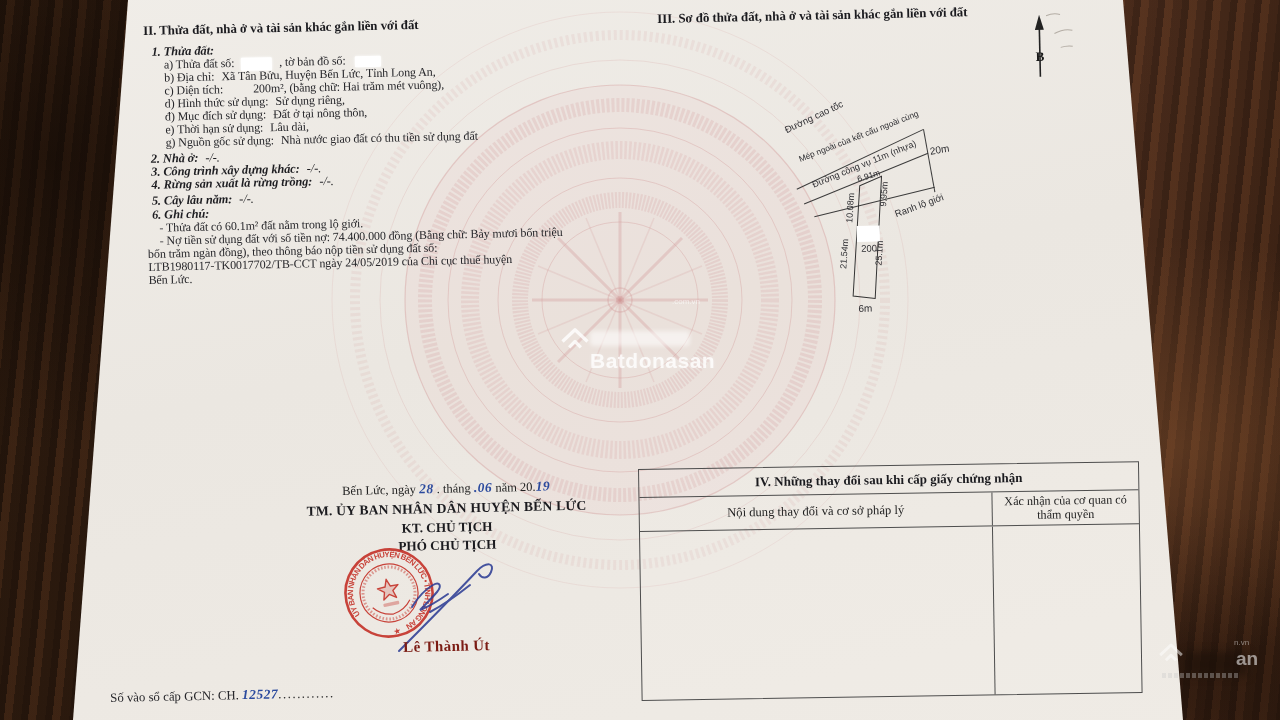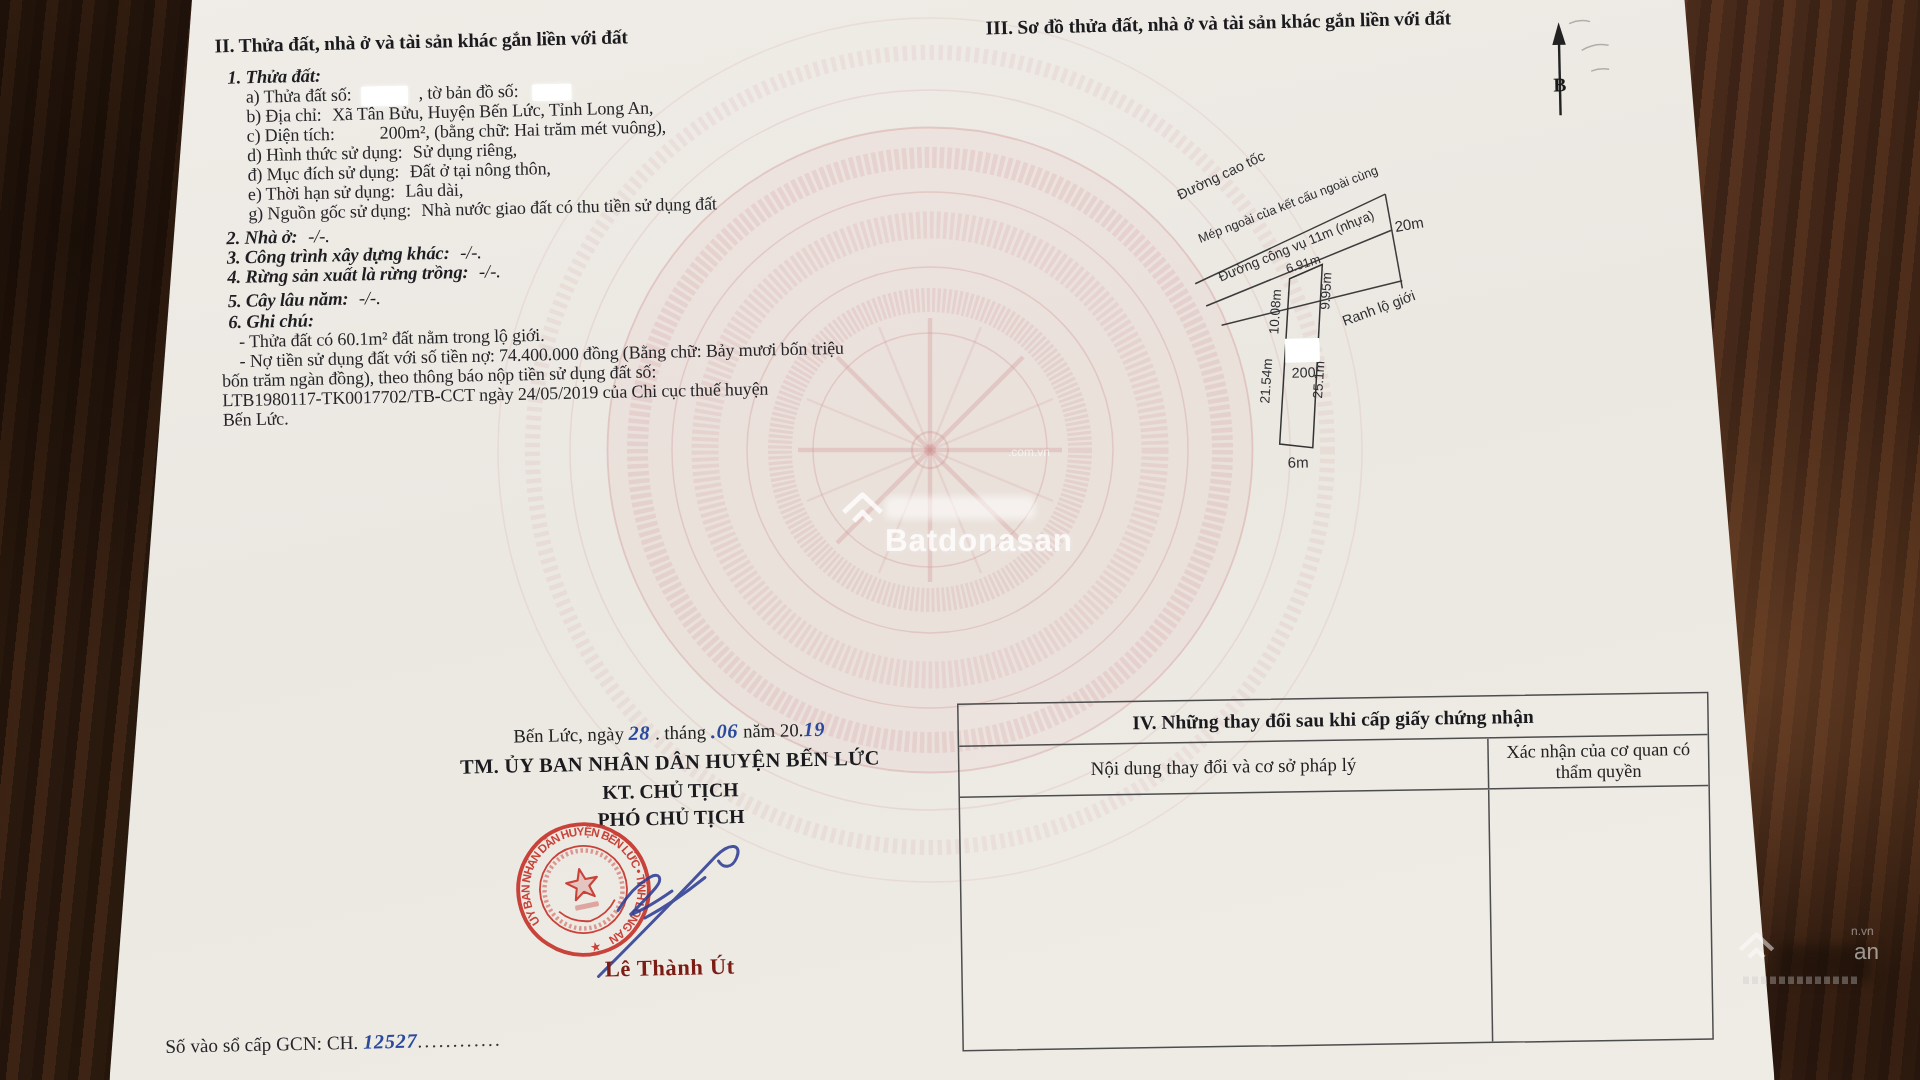--- a/index.html
+++ b/index.html
@@ -60,22 +60,22 @@
   .footerline{position:absolute;left:110px;top:690px;font-size:12.8px;color:#26262a;white-space:nowrap;}
   .footerline .dots{letter-spacing:1.5px;color:#333;}
   
   .wm-center{position:absolute;left:560px;top:305px;display:flex;align-items:center;
     font-family:"Liberation Sans","DejaVu Sans",sans-serif;pointer-events:none;}
   .wm-center .brand{font-size:21px;font-weight:bold;color:rgba(255,255,255,.8);letter-spacing:.5px;
     text-shadow:0 0 4px rgba(255,255,255,.25);margin-top:44px;}
   .wm-center .dom{position:absolute;left:112px;top:-8px;font-size:8px;color:rgba(255,255,255,.6);}
   .wm-center .plate{position:absolute;left:30px;top:26px;width:100px;height:15px;background:rgba(255,255,255,.55);
     border-radius:4px;filter:blur(2px);}
-  .wm-corner{position:absolute;left:1158px;top:618px;font-family:"Liberation Sans","DejaVu Sans",sans-serif;pointer-events:none;}
-  .wm-corner .part{position:absolute;left:78px;top:8px;font-size:15px;font-weight:normal;color:rgba(255,255,255,.55);}
+  .wm-corner{position:absolute;left:1158px;top:640px;font-family:"Liberation Sans","DejaVu Sans",sans-serif;pointer-events:none;}
+  .wm-corner .part{position:absolute;left:78px;top:8px;font-size:19px;font-weight:bold;color:rgba(255,255,255,.55);}
   .wm-corner .pdom{position:absolute;left:76px;top:-2px;font-size:8px;color:rgba(255,255,255,.45);}
   .wm-corner .smudge{position:absolute;left:28px;top:12px;width:62px;height:24px;background:rgba(25,14,8,.55);filter:blur(4px);}
   .wm-corner .tinybar{position:absolute;left:4px;top:33px;width:76px;height:5px;
     background:repeating-linear-gradient(90deg,rgba(200,200,200,.35) 0 4px,transparent 4px 6px);}
 </style>
 </head>
 <body>
 
 <div class="scene">
   <div class="wood"></div>

